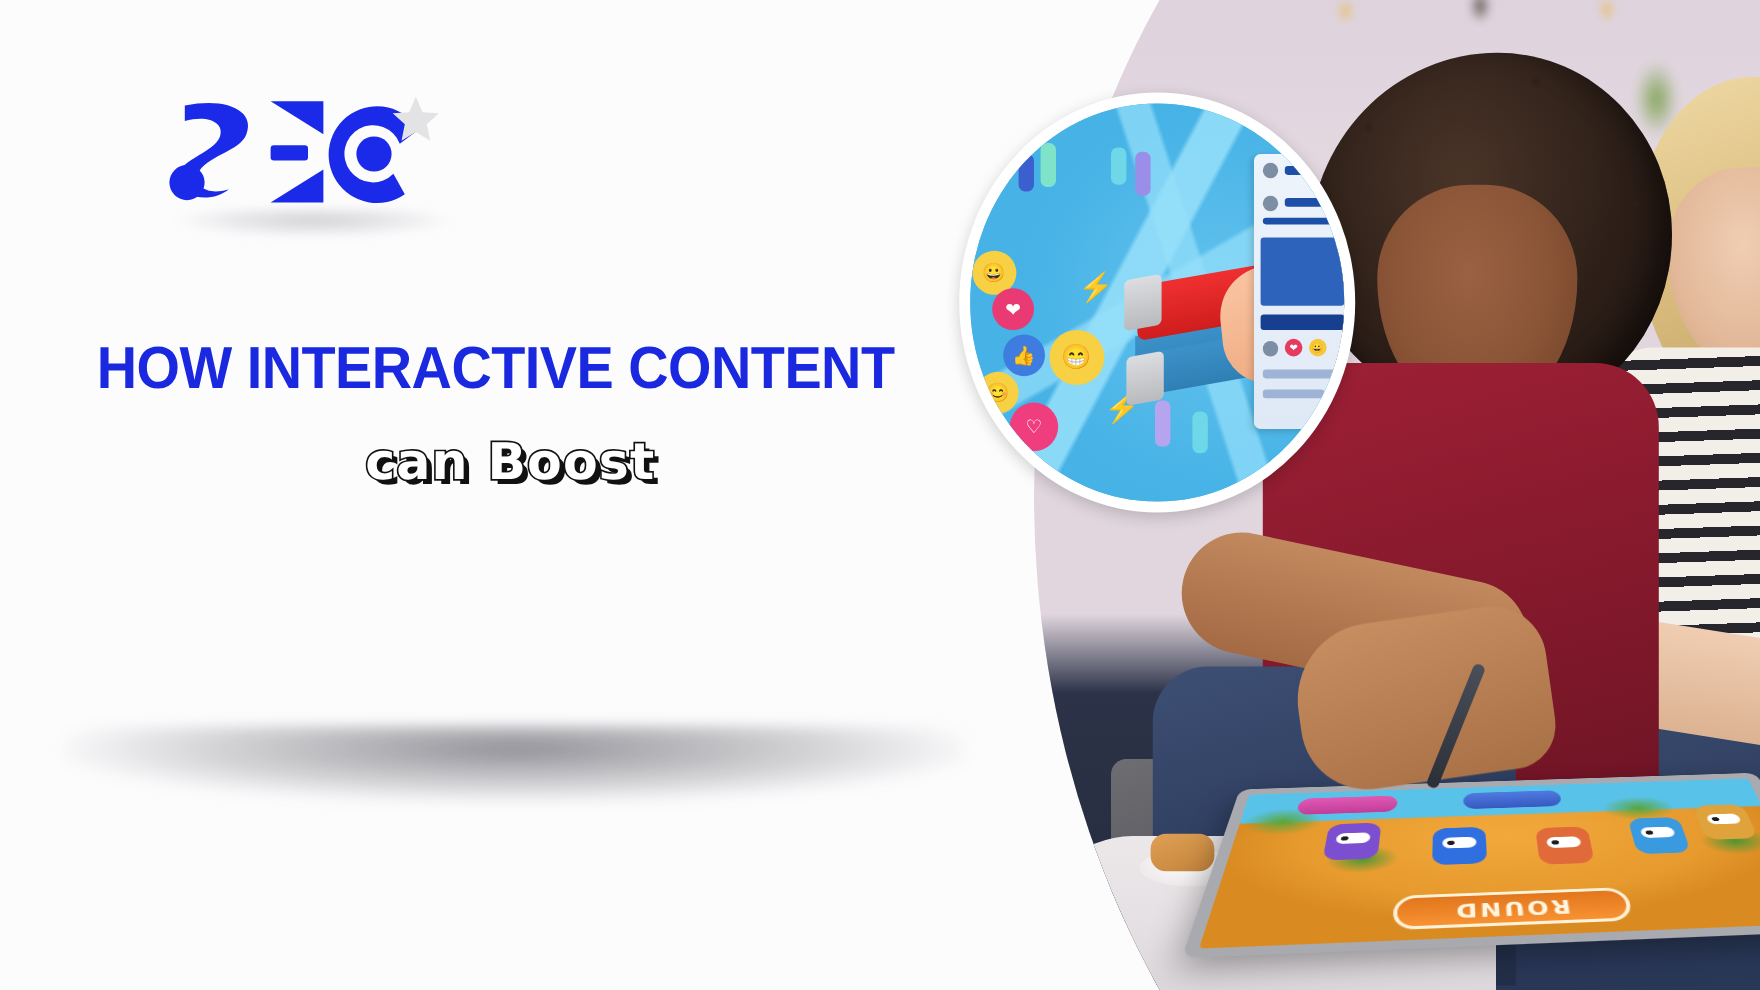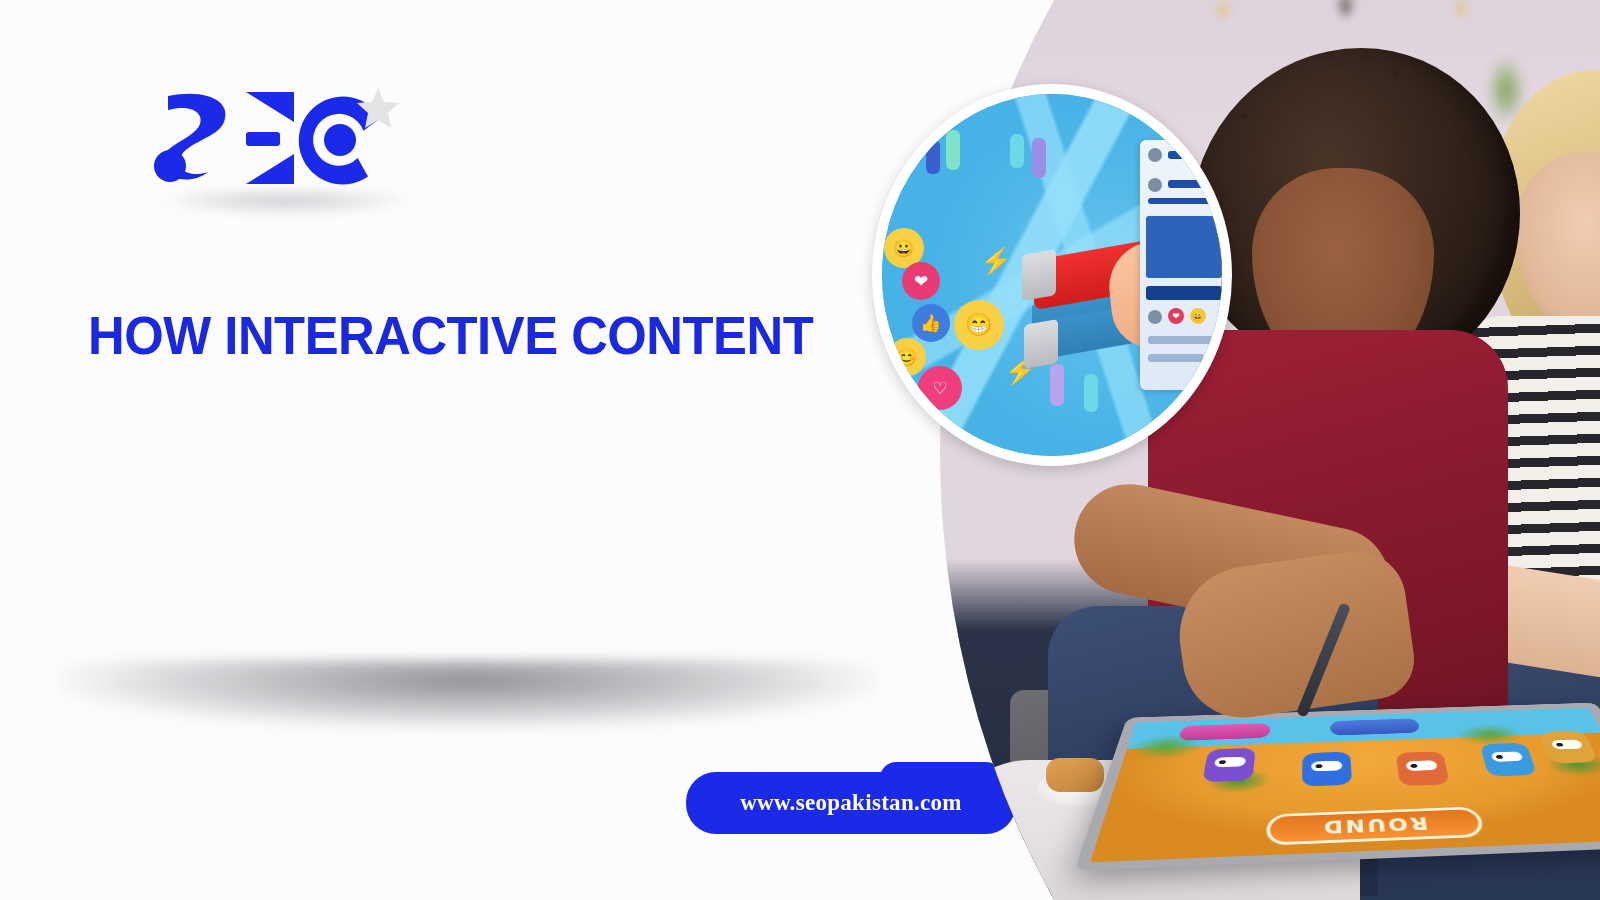--- a/index.html
+++ b/index.html
@@ -347,26 +347,24 @@
 
         <path d="M225 30 A44 44 0 1 0 225 90 L211 74 A26 26 0 1 1 211 46 Z" fill="#1a2ae8" transform="rotate(12 190 60)"></path>
         <circle cx="190" cy="60" r="16" fill="#1a2ae8"></circle>
 
         <path d="M228 8 L234 22 L249 23 L238 33 L241 48 L228 40 L215 48 L218 33 L207 23 L222 22 Z" fill="#e3e3e6"></path>
       </svg>
     </div>
 
     <div class="headline">HOW INTERACTIVE CONTENT</div>
 
+    <div class="subhead">can Boost</div>
 
     <div class="cta-shadow"></div>
 
-    <div class="url-pill">
-      <span class="url-text">www.seopakistan.com</span>
-    </div>
 
   </div>
 
   <div class="photo-wrap">
     <div class="photo"></div>
     <div class="plant"></div>
     <div class="garland"></div>
 
     <div class="couch"></div>
 

